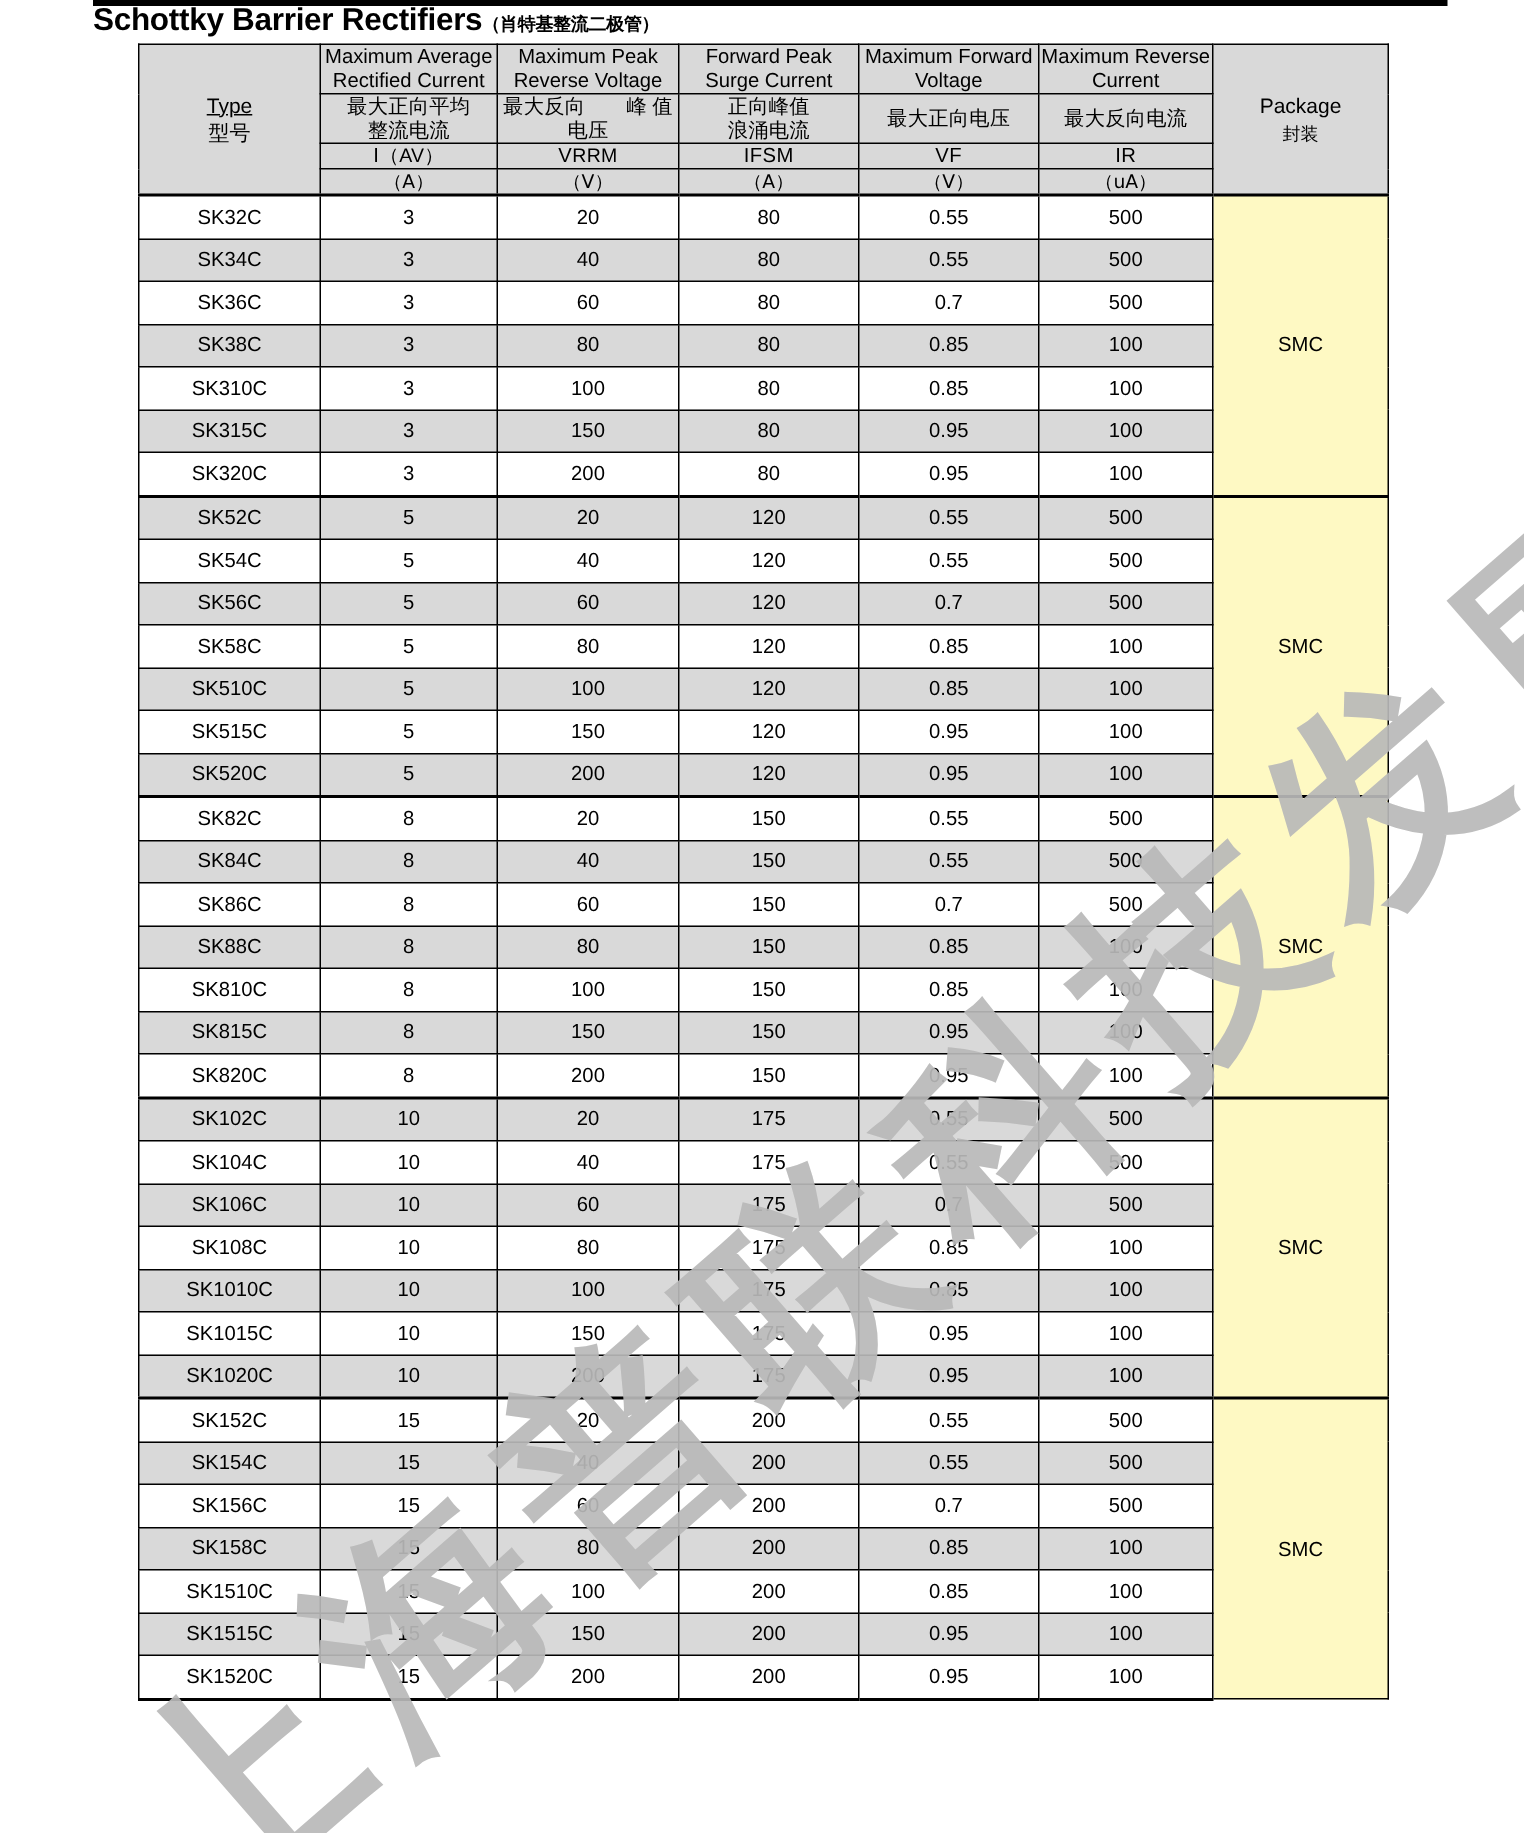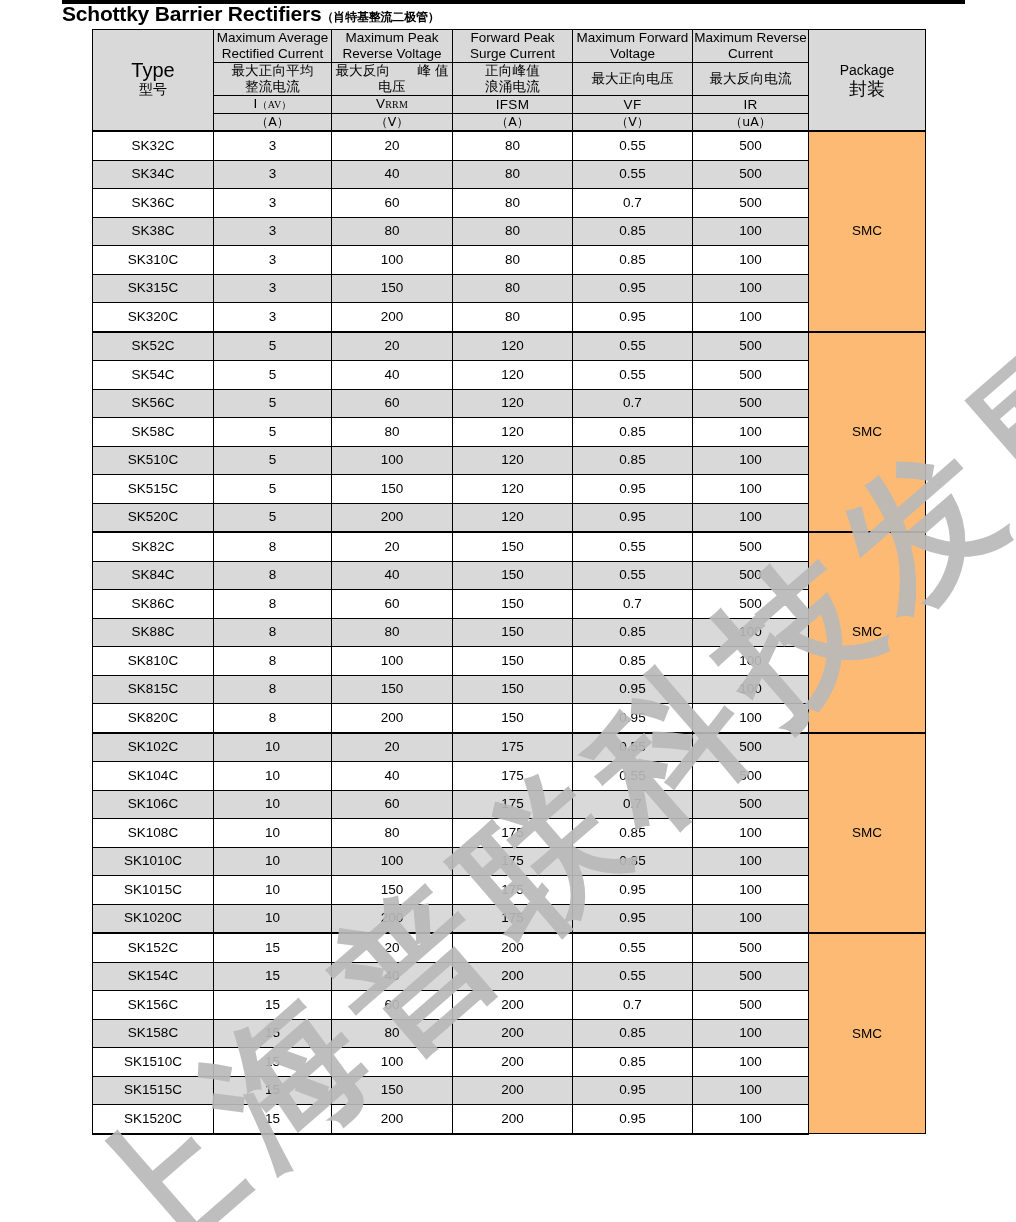--- a/index.html
+++ b/index.html
@@ -116,57 +116,56 @@
     padding: 3px 1px;
     letter-spacing: 0.2px;
   }
   .hdr-sym {
     font-size: 14.5px;
     line-height: 18px;
     padding: 3px 2px;
     letter-spacing: 0.3px;
   }
   .hdr-sym .sub {
-    font-size: 10px;
+    font-size: 13px;
     letter-spacing: 0.2px;
-    font-family: Liberation Serif, serif;
   }
   .hdr-unit {
     font-size: 13.5px;
     line-height: 18px;
     padding: 3px 2px;
   }
   .hdr-unit .fw {
     font-family: "DejaVu Sans", sans-serif;
     font-size: 12.5px;
   }
-  .type-cell .en { display: block; font-size: 20px; line-height: 19px; }
+  .type-cell .en { display: block; font-size: 14px; line-height: 19px; text-decoration: underline; }
   .type-cell .cn {
     display: block;
     font-family: "DejaVu Sans", sans-serif;
     font-size: 14px;
     line-height: 19px;
   }
   .pkg-head .en { display: block; font-size: 14px; line-height: 19px; }
   .pkg-head .cn {
     display: block;
     font-family: Liberation Sans, sans-serif;
-    font-size: 18px;
+    font-size: 12px;
     line-height: 19px;
   }
 
   
   tbody td {
     height: 27.5px;
     font-size: 14.5px;
     background: #ffffff;
   }
   tbody tr.shaded td.data { background: #d9d9d9; }
   td.pkg {
-    background: #fdba74;
+    background: #fef9c3;
     font-size: 14.5px;
   }
   tbody tr.group-start td { border-top: 2.4px solid #000000; }
   tbody tr.group-end td { border-bottom: 2.4px solid #000000; }
 </style>
 </head>
 <body>
 
 <div class="top-rule"></div>
 

